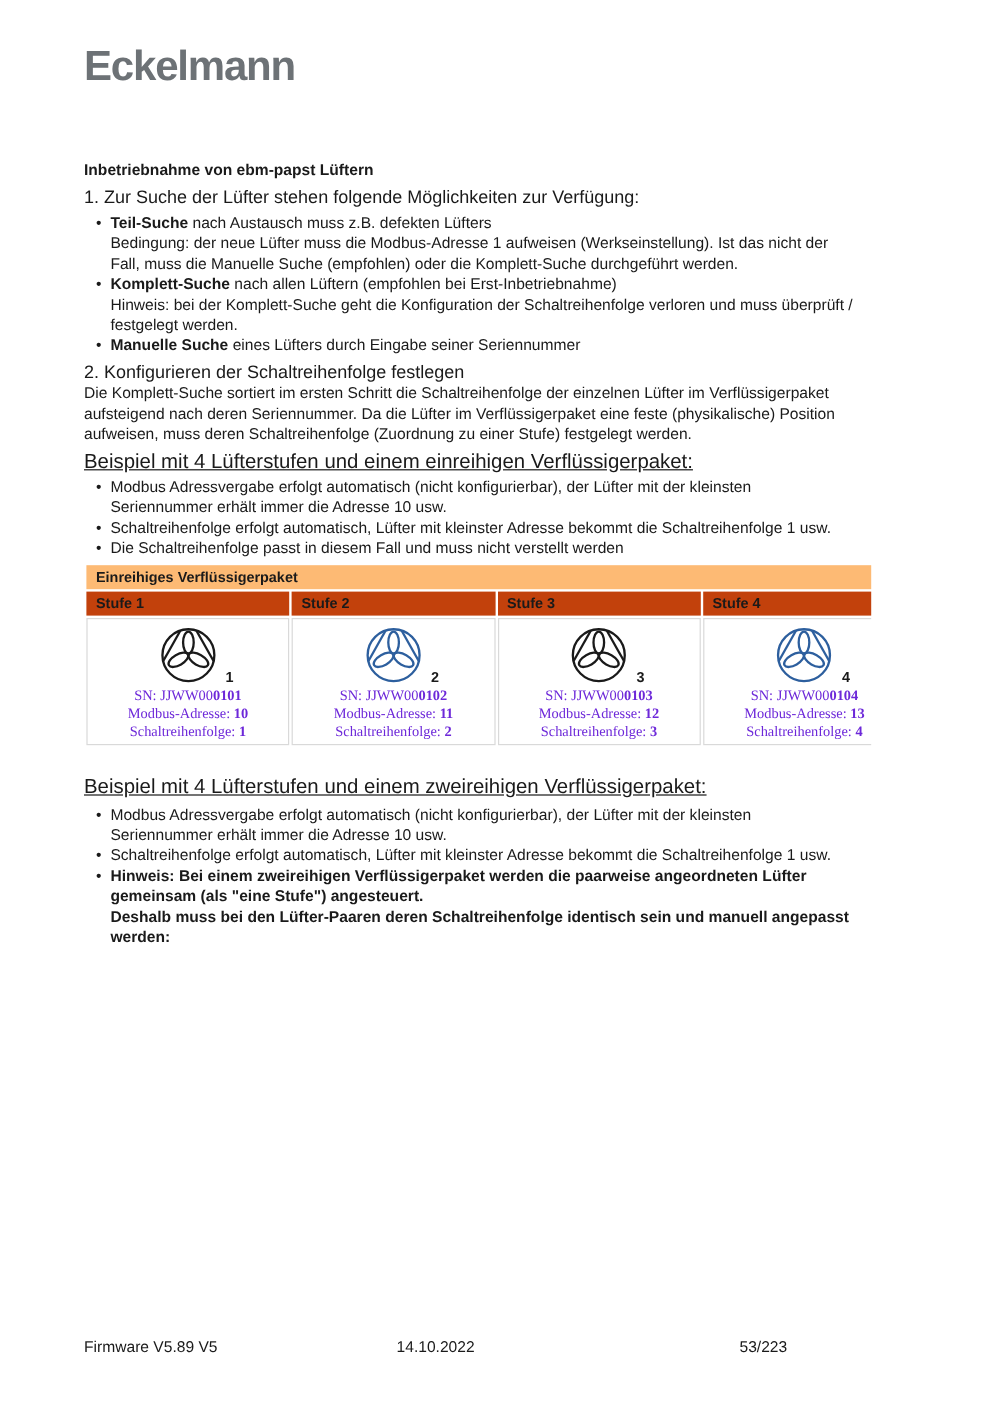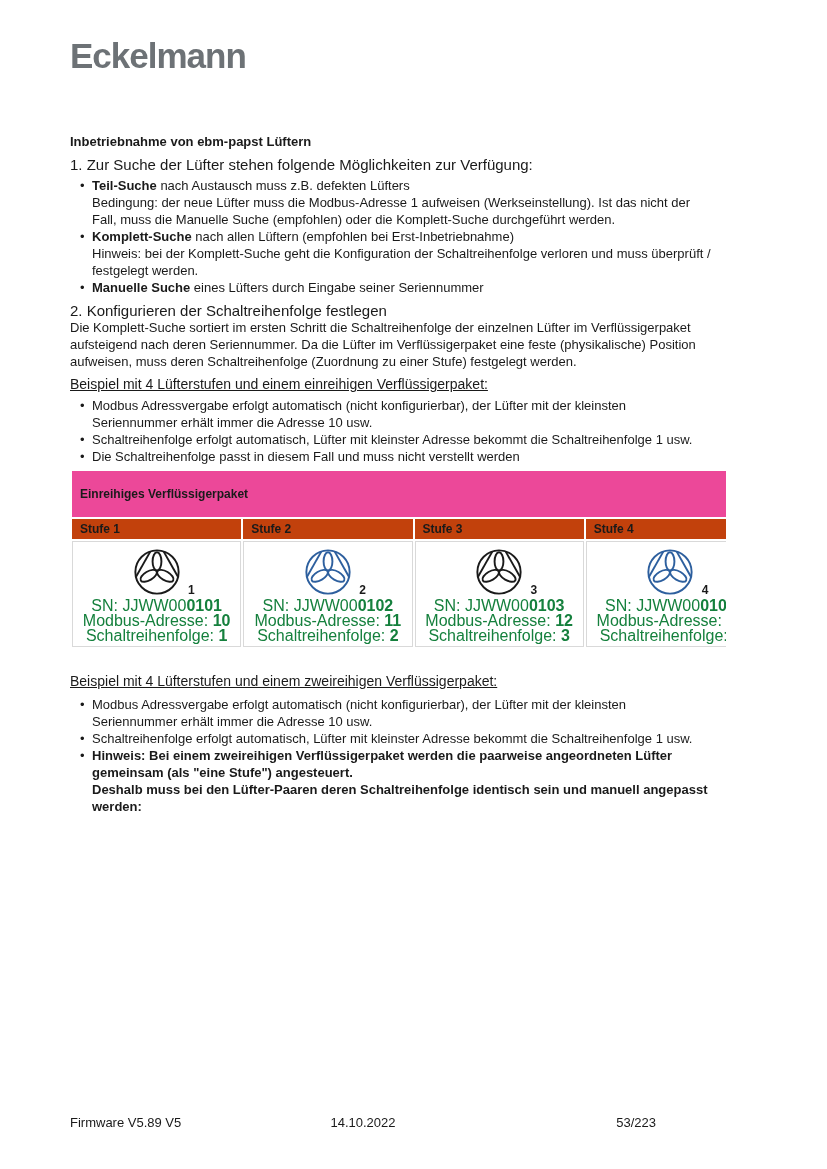--- a/index.html
+++ b/index.html
@@ -4,39 +4,39 @@
 <style>
   html,body{margin:0;padding:0;background:#ffffff;}
   .page{position:relative;width:726px;height:1169px;background:#ffffff;overflow:hidden;
         font-family:"Liberation Sans",sans-serif;color:#1a1a1a;}
   .content{padding:0 70px;}
   .logo{padding-top:38px;font-size:35px;line-height:35px;font-weight:bold;letter-spacing:-1px;}
   .doc-title{margin-top:60px;font-size:13px;line-height:17px;font-weight:bold;}
   .h{margin-top:6px;font-size:15px;line-height:17px;font-weight:normal;}
   .para{font-size:13px;line-height:17px;}
   .para .ln{white-space:nowrap;}
-  .u-heading{margin-top:6px;font-size:14px;line-height:17px;text-decoration:underline;}
+  .u-heading{margin-top:6px;font-size:17px;line-height:17px;text-decoration:underline;}
   ul.blist{list-style:none;margin:4px 0 0 0;padding:0;font-size:13px;line-height:17px;}
   ul.blist li{display:flex;}
   .bmark{flex:none;width:22px;padding-left:10px;box-sizing:border-box;}
   .btext .ln{white-space:nowrap;}
   .bold-all{font-weight:bold;}
   b{font-weight:bold;}
 
   table.ftable{border-collapse:separate;border-spacing:2px;width:687px;margin-top:4px;table-layout:fixed;}
-  table.ftable .title-cell{background:#ec4899;font-size:12px;font-weight:bold;height:20px;
-                           padding:13px 8px;vertical-align:middle;text-align:left;}
+  table.ftable .title-cell{background:#fdba74;font-size:12px;font-weight:bold;height:20px;
+                           padding:0 8px;vertical-align:middle;text-align:left;}
   table.ftable th{background:#c2410c;font-size:12px;font-weight:bold;height:20px;
                   padding:0 8px;vertical-align:middle;text-align:left;}
   table.ftable td.fan-cell{border:1px solid #d9d9d9;background:#ffffff;height:100px;
                            text-align:center;vertical-align:top;padding:4px 0 0 0;}
   .fan-wrap{position:relative;width:50px;height:52px;margin:0 auto;}
   .fan-wrap svg{display:block;}
   .fan-num{position:absolute;right:-13px;bottom:1px;font-size:12px;font-weight:bold;color:#1a1a1a;}
-  .cell-line{font-size:16px;line-height:15px;color:#15803d;}
+  .cell-line{font-size:12px;line-height:15px;color:#6d28d9;font-family:Liberation Serif, serif;}
 
   .footer{position:absolute;left:70px;right:70px;top:1114px;display:flex;font-size:13px;line-height:17px;}
   .footer span{flex:1;}
   .f-center{text-align:center;}
   .f-right{text-align:right;}
 </style>
 </head>
 <body>
 
 <div class="page">

